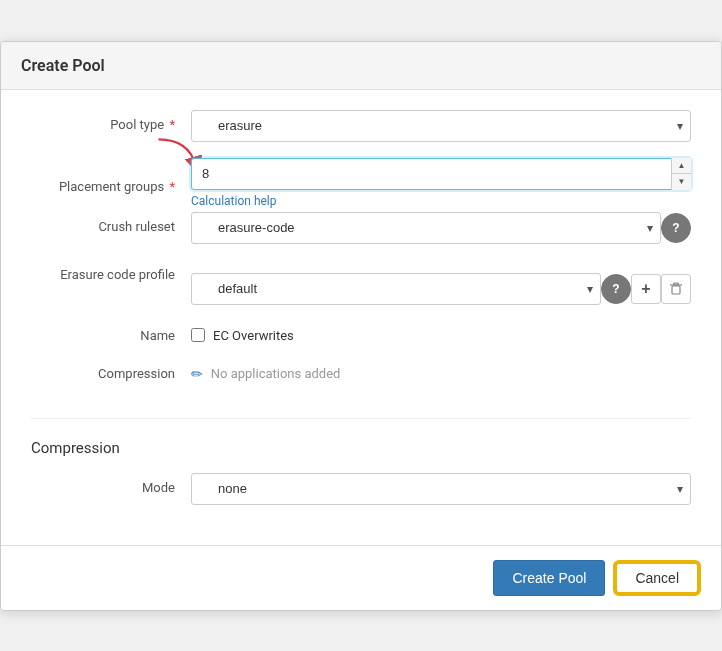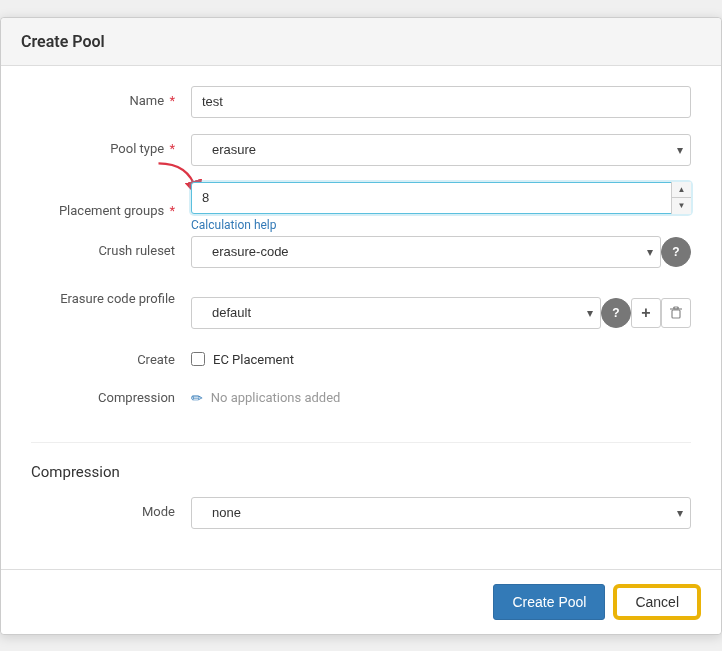--- a/index.html
+++ b/index.html
@@ -67,21 +67,21 @@
       height: 32px;
     }
     .select-wrapper {
       position: relative;
       flex: 1;
     }
     .select-wrapper select {
       width: 100%;
       appearance: none;
       -webkit-appearance: none;
-      padding: 5px 30px 5px 20px;
+      padding: 5px 30px 5px 26px;
       border: 1px solid #ccc;
       border-radius: 3px;
       font-size: 13px;
       color: #333;
       background: #fff;
       height: 32px;
       cursor: pointer;
     }
     .select-wrapper::after {
       content: '▾';
@@ -263,27 +263,20 @@
 
 <div class="modal">
 
   <div class="modal-header">
     <h2>Create Pool</h2>
   </div>
 
   <div class="modal-body">
     <div class="form-section">
 
-      <div class="form-row">
-        <div class="form-label">
-          <span>Name</span>
-          <span class="required-star">*</span>
-        </div>
-        <input type="text" class="form-control" value="test" style="">
-      </div>
 
       <div class="form-row">
         <div class="form-label">
           <span>Pool type</span>
           <span class="required-star">*</span>
         </div>
         <div class="select-wrapper">
           <select>
             <option value="erasure">erasure</option>
             <option value="replicated">replicated</option>
@@ -354,25 +347,25 @@
               <line x1="9" y1="3" x2="9" y2="1" stroke="#888" stroke-width="1.2"></line>
               <line x1="5" y1="3" x2="9" y2="1" stroke="none"></line>
               <rect x="5" y="1" width="4" height="2" rx="0.5" fill="none" stroke="#888" stroke-width="1.2"></rect>
             </svg>
           </button>
         </div>
       </div>
 
       <div class="form-row">
         <div class="form-label">
-          <span>Create</span>
+          <span>Name</span>
         </div>
         <div class="checkbox-wrapper">
           <input type="checkbox" id="ec-overwrites" style="">
-          <label class="checkbox-label" for="ec-overwrites">EC Placement</label>
+          <label class="checkbox-label" for="ec-overwrites">EC Overwrites</label>
         </div>
       </div>
 
       <div class="form-row">
         <div class="form-label">
           <span>Compression</span>
         </div>
         <div class="applications-wrapper">
           <span class="edit-icon">✏</span>
           <span class="no-apps-text">No applications added</span>

